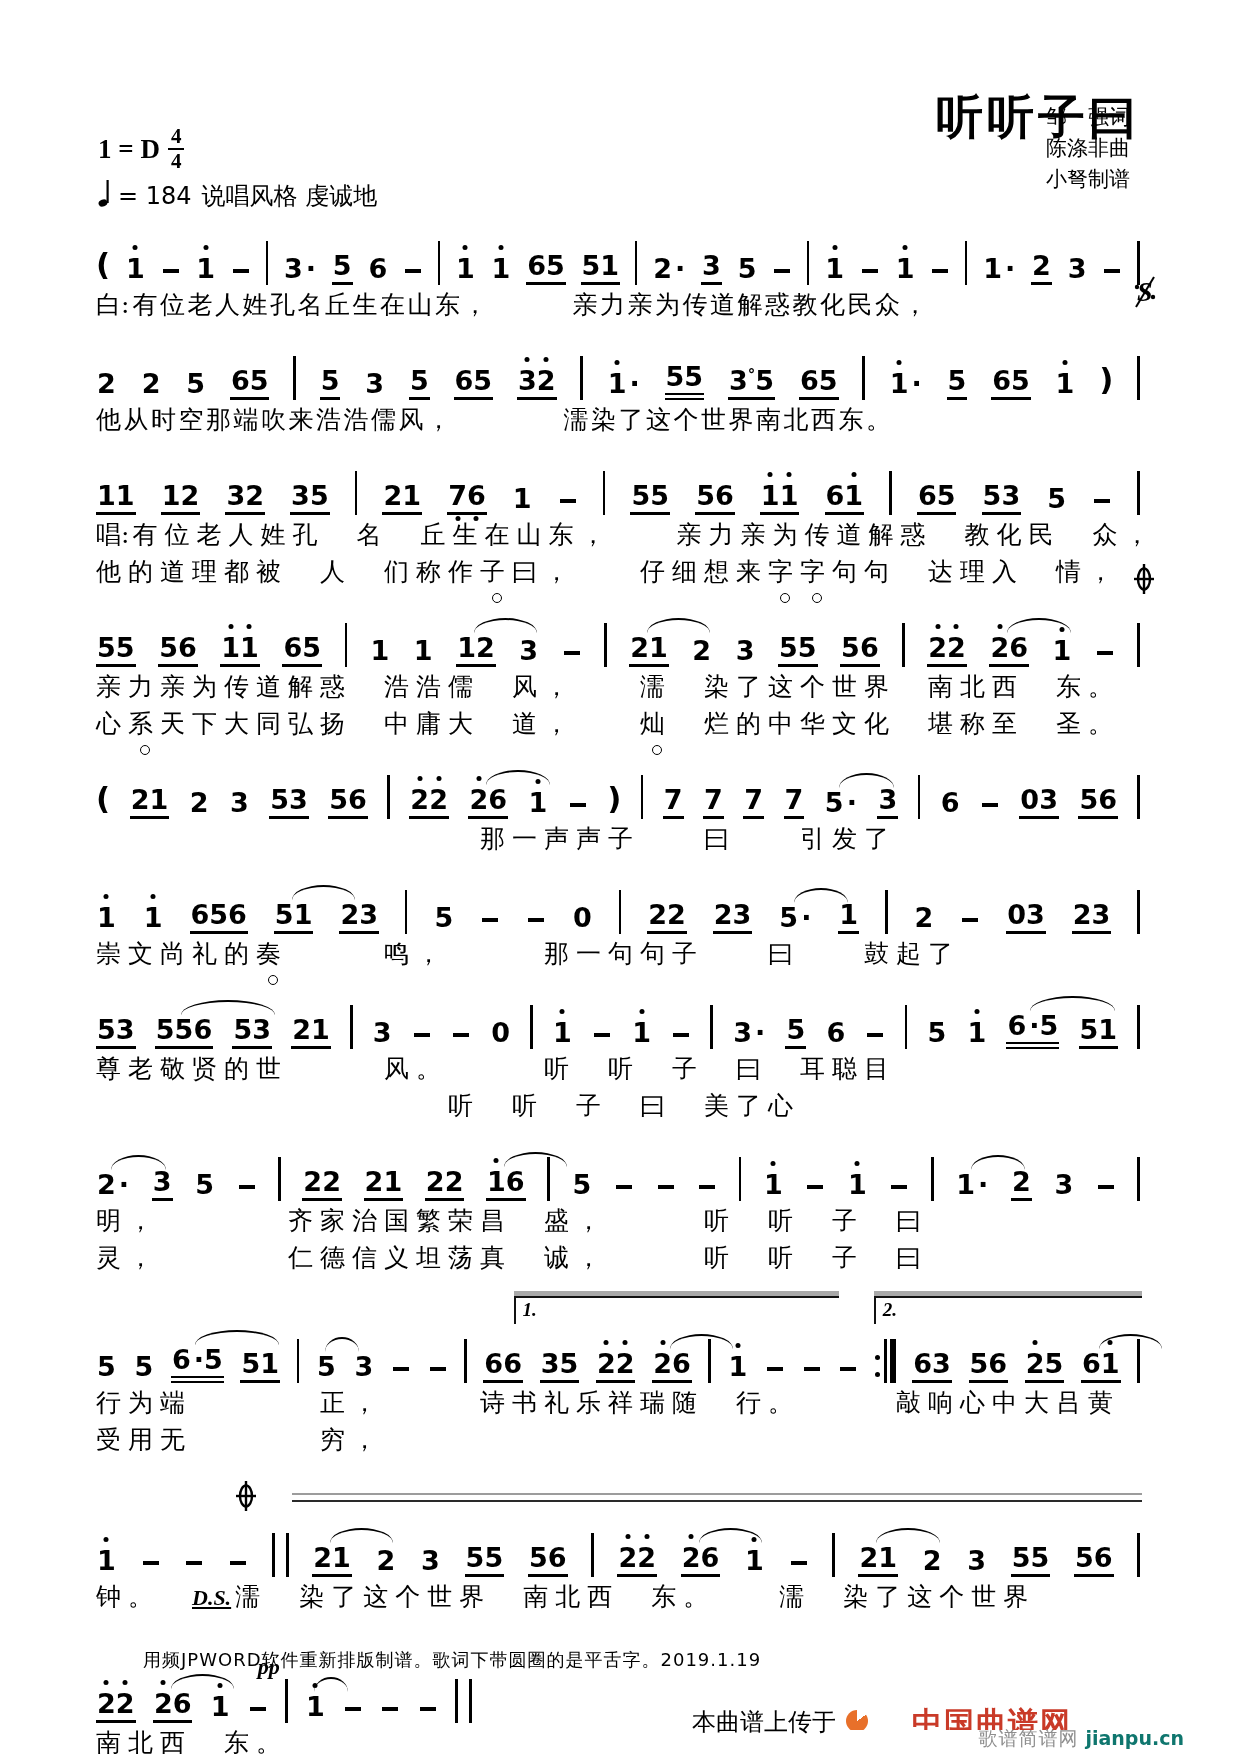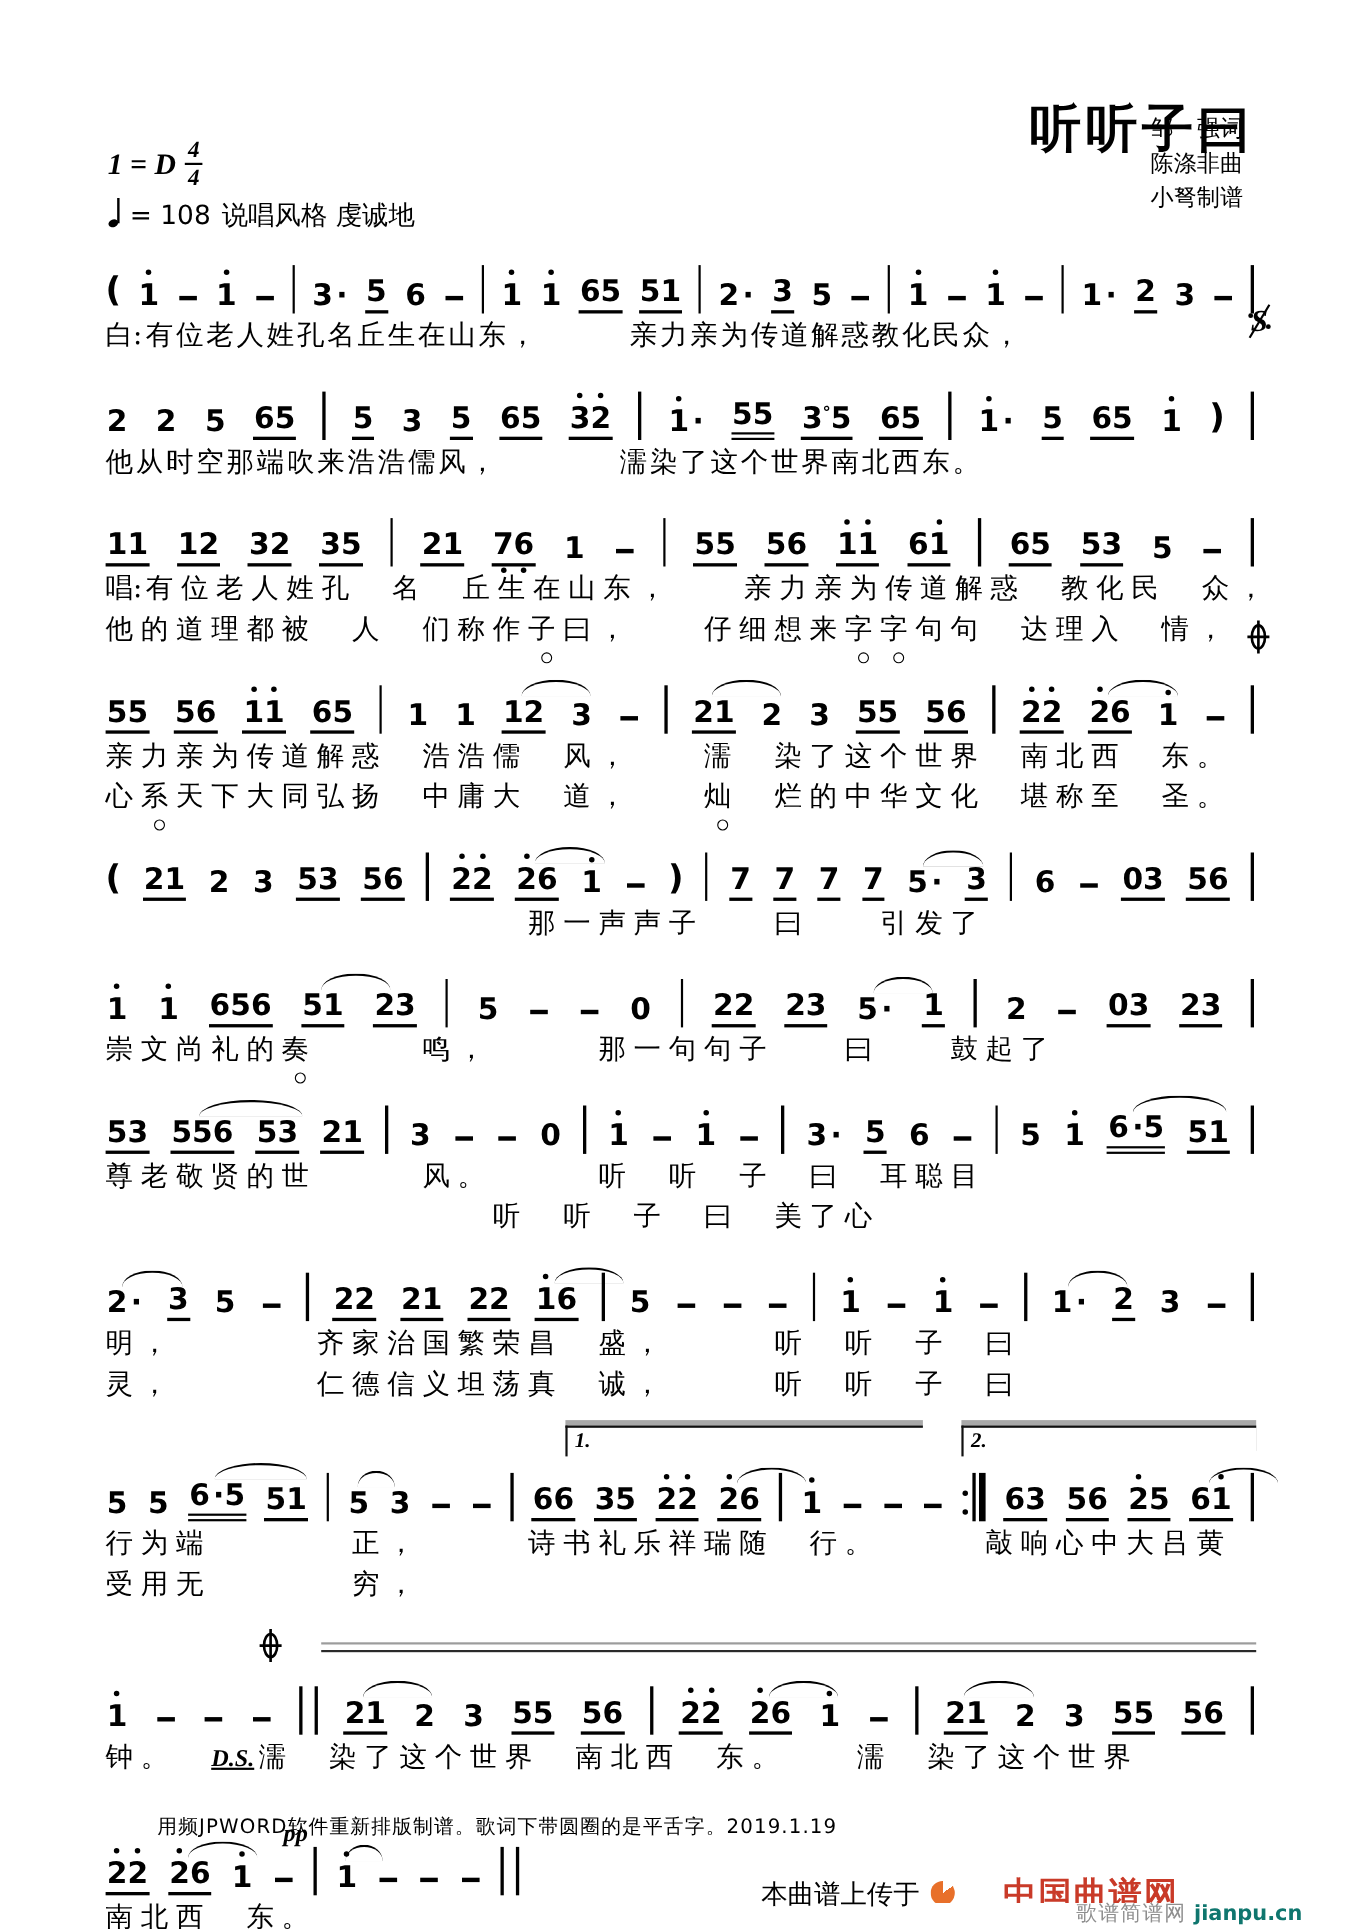--- a/index.html
+++ b/index.html
@@ -7,21 +7,21 @@
         overflow:hidden;font-family:"DejaVu Sans",sans-serif;color:#000;}
   .sheet{padding:0 100px 0 96px;}
 
   
   .header{position:relative;height:228px;}
   .title{position:absolute;left:0;right:0;top:86px;text-align:right;
          font-size:47px;font-weight:bold;letter-spacing:4px;}
   .credits{position:absolute;right:10px;top:102px;font-size:21px;line-height:31px;
            font-family:"DejaVu Serif",serif;}
   .keysig{position:absolute;left:2px;top:126px;font-family:"Liberation Serif",serif;
-          font-weight:bold;font-size:27px;display:flex;align-items:center;gap:8px;font-style:italic;}
+          font-weight:bold;font-size:27px;display:flex;align-items:center;gap:8px;}
   .frac{display:inline-flex;flex-direction:column;align-items:center;line-height:1;
         font-size:21px;font-weight:bold;}
   .frac .num{border-bottom:2.5px solid #000;padding:0 3px 1px;}
   .frac .den{padding-top:1px;}
   .temporow{position:absolute;left:2px;top:178px;font-size:24px;display:flex;align-items:center;gap:6px;}
   .temporow .stytxt{margin-left:4px;}
 
   
   .system{position:relative;margin-bottom:21px;}
   .notes-wrap{position:relative;}
@@ -114,21 +114,21 @@
         <span class="frac">
           <span class="num">4</span>
           <span class="den">4</span>
         </span>
       </div>
       <div class="temporow">
         <span><svg width="14" height="30">
               <ellipse cx="5" cy="25" rx="4.5" ry="3.5" fill="#000" transform="rotate(-20 5 25)"></ellipse>
               <rect x="8.5" y="2" width="2.2" height="23" fill="#000"></rect>
             </svg></span>
-        <span>= 108</span>
+        <span>= 184</span>
         <span class="stytxt">说唱风格 虔诚地</span>
       </div>
     </div>
 
     <div>
         <div class="system">
           <div class="notes-wrap">
             <div class="notes-row">
               <span class="paren">(</span>
               <span class="tok">

